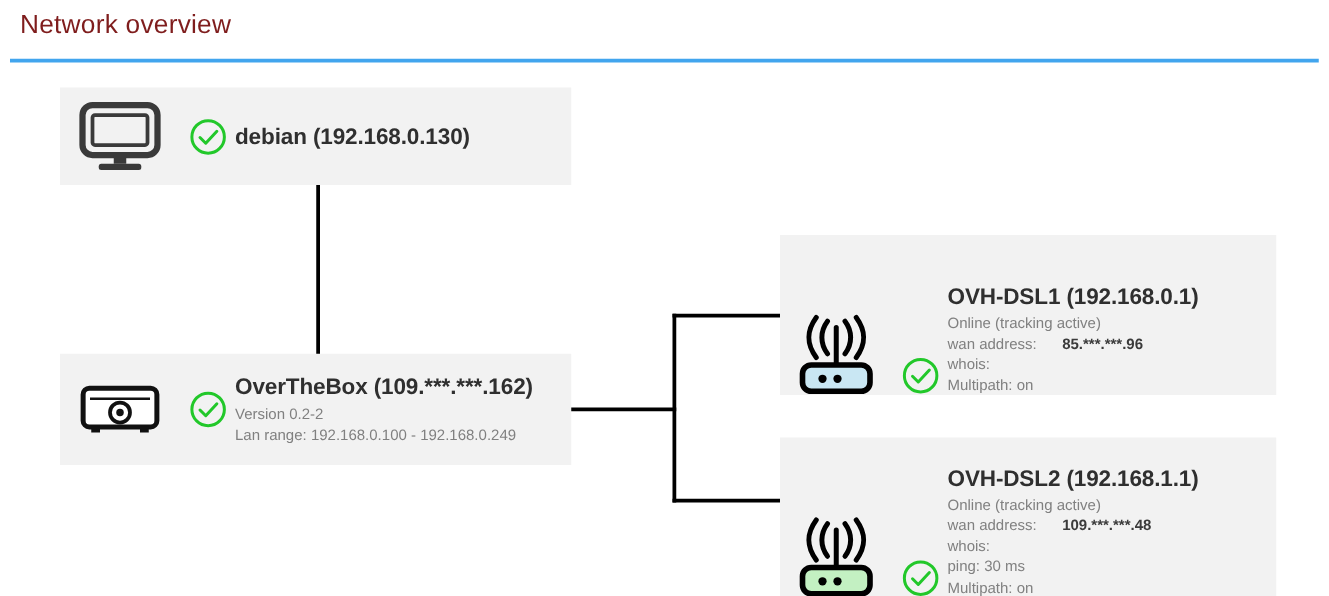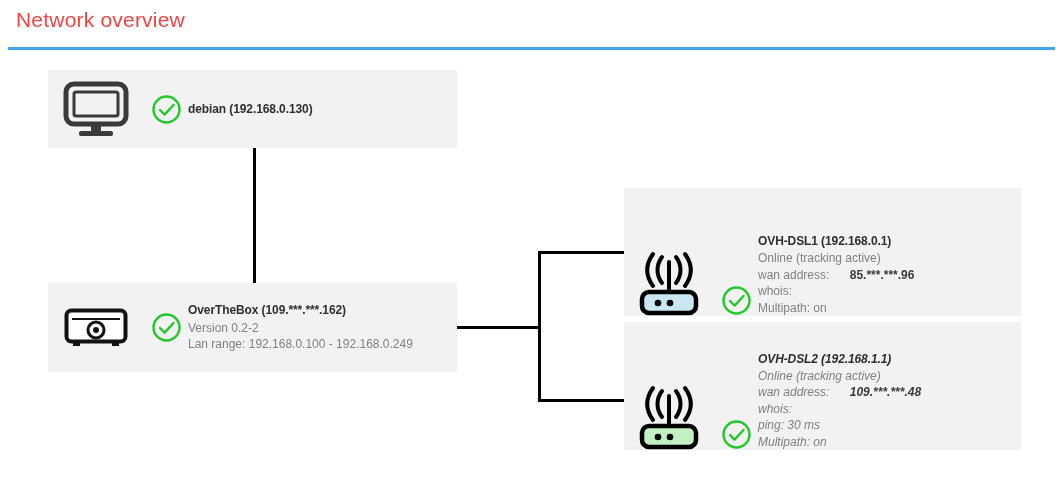--- a/index.html
+++ b/index.html
@@ -16,21 +16,21 @@
     -webkit-font-smoothing: antialiased;
   }
 
   
   #page-title {
     position: absolute;
     left: 16px;
     top: 8px;
     font-size: 21px;
     font-weight: 300;
-    color: #ef4444;
+    color: #7f1d1d;
     letter-spacing: 0.2px;
     white-space: nowrap;
   }
   #title-rule {
     position: absolute;
     left: 8px;
     top: 47px;
     width: 1047px;
     height: 3px;
     background: #42a5ee;
@@ -62,21 +62,21 @@
     flex: 0 0 auto;
     display: flex;
     align-items: center;
     justify-content: center;
   }
   .card-text {
     flex: 1 1 auto;
     min-width: 0;
   }
   .card-title {
-    font-size: 12px;
+    font-size: 18px;
     font-weight: bold;
     color: #2f2f2f;
     white-space: nowrap;
     letter-spacing: -0.1px;
   }
   .card-line {
     font-size: 12px;
     color: #808080;
     white-space: nowrap;
     line-height: 16.5px;
@@ -106,24 +106,23 @@
   #card-otb .card-status { width: 44px; }
   #card-otb .card-title { margin-bottom: 3px; }
 
   
   #card-dsl1 {
     left: 624px; top: 188px;
     width: 397px; height: 128px;
     padding-top: 14px;
   }
   #card-dsl2 {
-    left: 624px; top: 322px;
+    left: 624px; top: 350px;
     width: 397px; height: 128px;
     padding-top: 14px;
-    font-style: italic;
   }
   .dsl-card .card-icon { width: 90px; padding-top: 4px; }
   .dsl-card .card-status { width: 44px; padding-top: 26px; }
   .dsl-card .card-title { margin-bottom: 2px; }
 
   svg { display: block; }
 </style>
 </head>
 <body>
 

